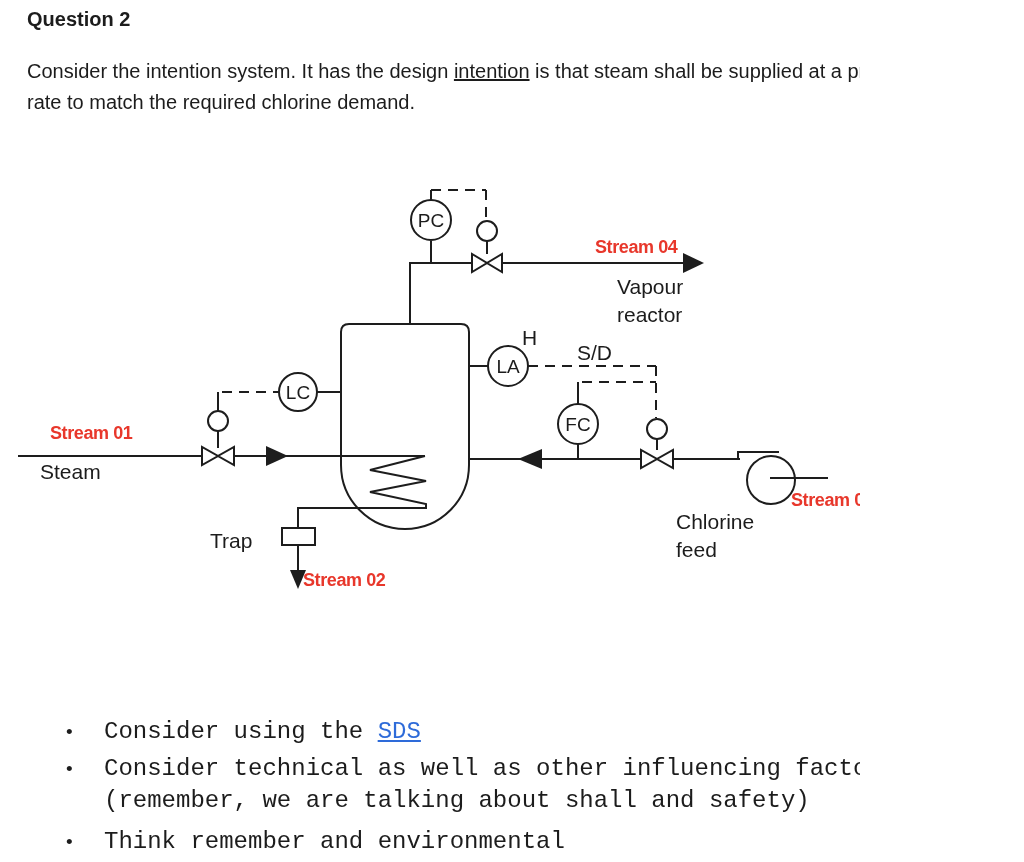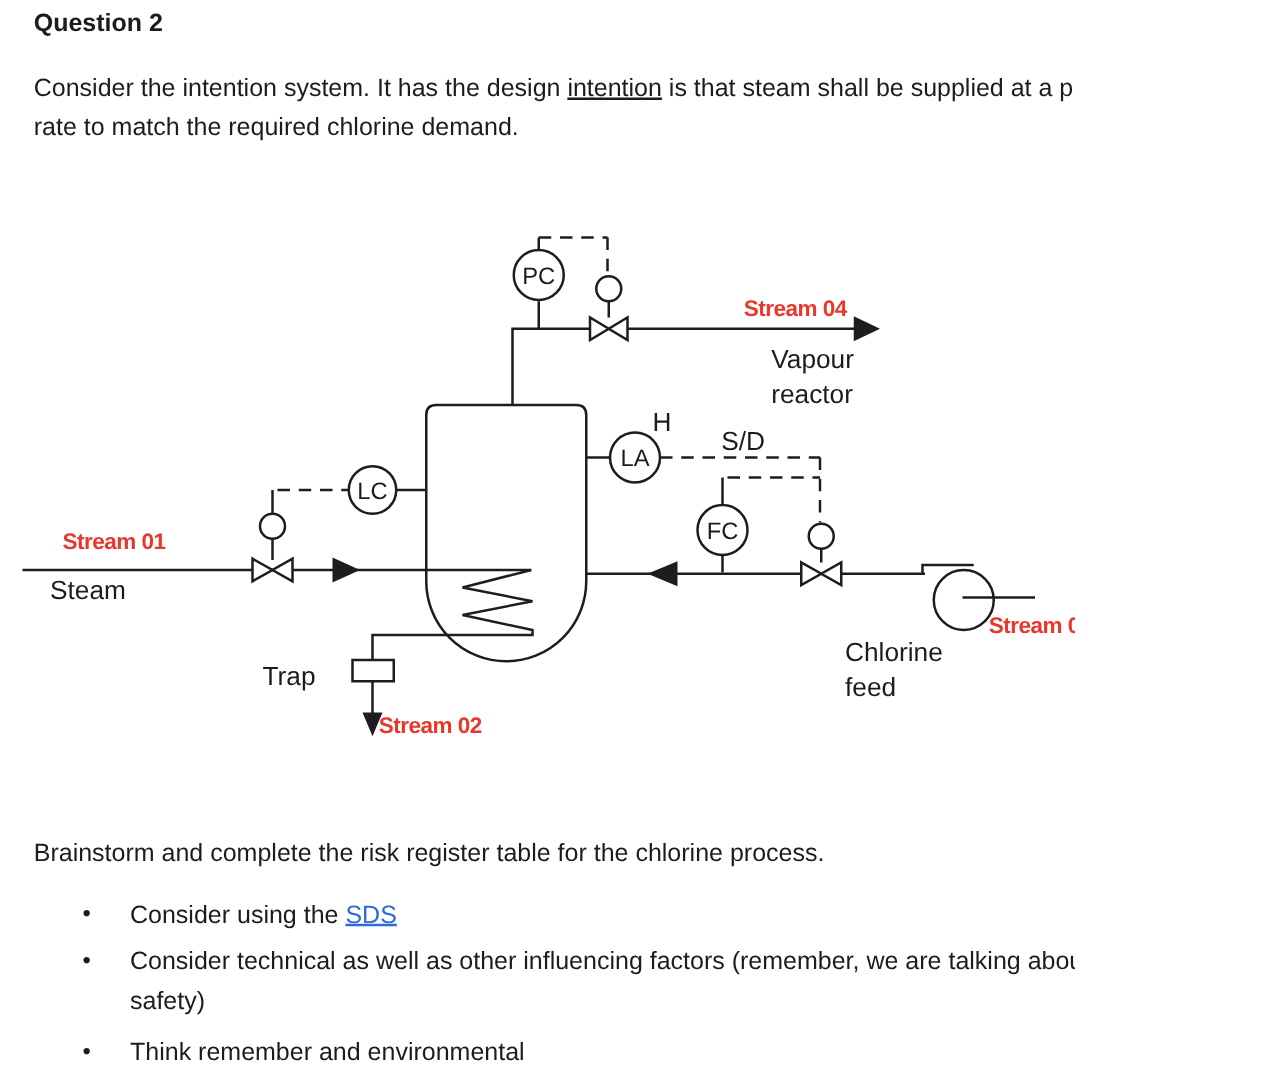--- a/index.html
+++ b/index.html
@@ -10,21 +10,21 @@
   .q-title{position:absolute;left:27px;top:6px;font-size:20px;font-weight:bold;line-height:26px;}
   .intro{position:absolute;left:27px;top:56px;width:994px;font-size:20px;line-height:31px;}
   .u-word{text-decoration:underline;margin-top:24px;}
   .diagram{position:absolute;left:0;top:150px;}
   .prompt{position:absolute;left:27px;top:669px;font-size:20px;line-height:28px;}
   .bullets{position:absolute;left:66px;top:716px;width:930px;}
   .bullet-row{display:flex;align-items:flex-start;}
   .bullet-row.b1{margin-bottom:5px;}
   .bullet-row.b2{margin-bottom:9px;}
   .dot{width:38px;flex:0 0 38px;font-size:19px;line-height:32px;}
-  .btext{font-size:20px;line-height:32px;width:886px;}
+  .btext{font-size:24px;line-height:32px;width:886px;font-family:Liberation Mono, monospace;}
   a.doc-link{color:#2e6bd9;text-decoration:underline;cursor:pointer;}
   
   .pline{fill:none;stroke:#1d1d1d;stroke-width:2;}
   .pdash{fill:none;stroke:#1d1d1d;stroke-width:2;stroke-dasharray:10 7;}
   .pfill{fill:#1d1d1d;stroke:none;}
   .pnode{fill:#ffffff;stroke:#1d1d1d;stroke-width:2;}
   .inst-text{font-family:"Liberation Sans",sans-serif;font-size:19px;fill:#1c1c1c;text-anchor:middle;}
   .lbl{font-family:"Liberation Sans",sans-serif;font-size:21px;fill:#1c1c1c;}
   .stream-lbl{font-family:"Liberation Sans",sans-serif;font-size:18px;font-weight:bold;letter-spacing:-0.4px;fill:#e8372b;}
 </style>
@@ -105,21 +105,20 @@
     <text class="stream-lbl" x="791" y="506">Stream 05</text>
 
     <text class="lbl" x="40" y="479">Steam</text>
     <text class="lbl" x="210" y="548">Trap</text>
     <text class="lbl" x="617" y="294">Vapour</text>
     <text class="lbl" x="617" y="322">reactor</text>
     <text class="lbl" x="676" y="529">Chlorine</text>
     <text class="lbl" x="676" y="557">feed</text>
   </svg>
 
-  <div class="prompt">Brainstorm and complete the risk register table for the chlorine process.</div>
 
   <div class="bullets">
     <div class="bullet-row b1">
       <span class="dot">•</span>
       <span class="btext"><span>Consider using the </span><a class="doc-link">SDS</a><span></span></span>
     </div>
     <div class="bullet-row b2">
       <span class="dot">•</span>
       <span class="btext">Consider technical as well as other influencing factors (remember, we are talking about shall and safety)</span>
     </div>

